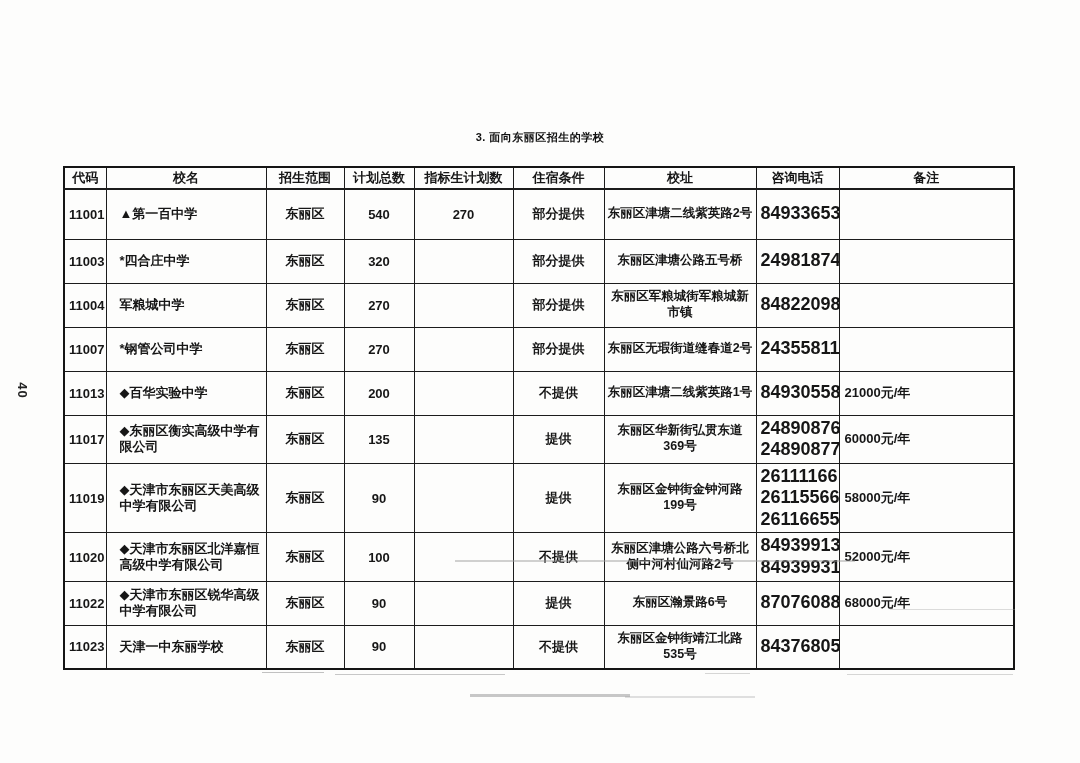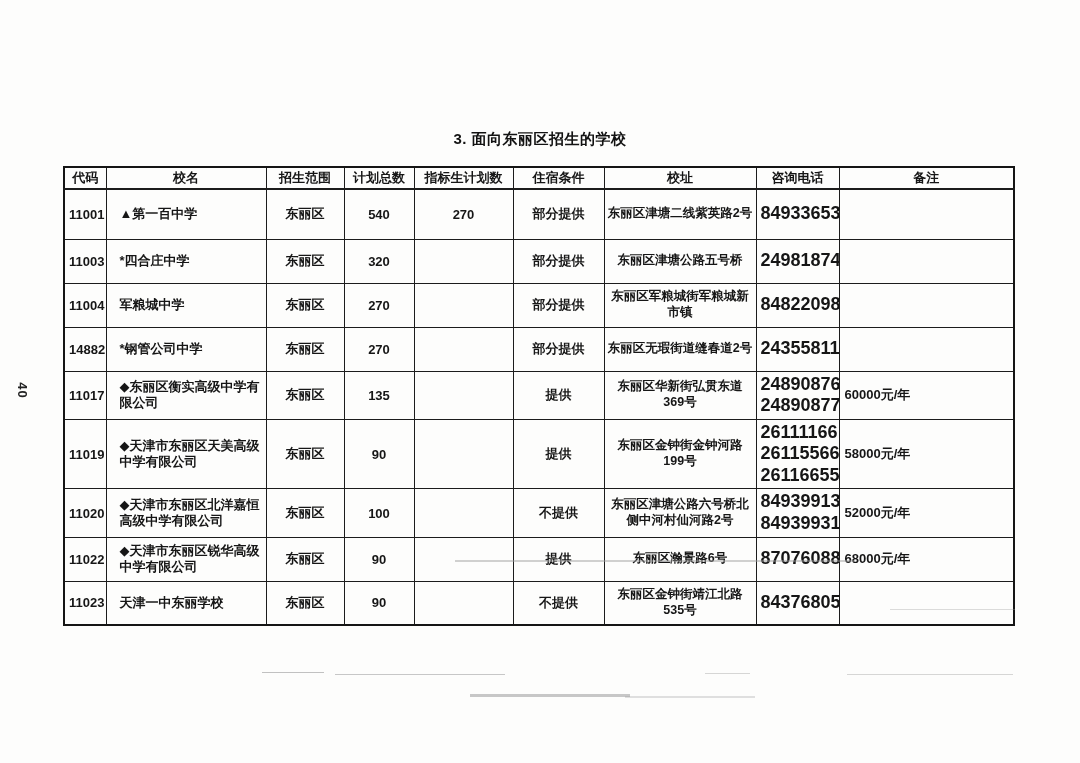--- a/index.html
+++ b/index.html
@@ -21,21 +21,21 @@
     transform-origin: center;
     letter-spacing: 1px;
     color: #222;
   }
   .doc-title {
     position: absolute;
     top: 130px;
     left: 0;
     width: 1080px;
     text-align: center;
-    font-size: 15px;
+    font-size: 11px;
     font-weight: 700;
     color: #121212;
     letter-spacing: 0.5px;
   }
   table.school-table {
     position: absolute;
     left: 63px;
     top: 166px;
     width: 950px;
     border-collapse: collapse;
@@ -161,29 +161,40 @@
         <td class="col-name">军粮城中学</td>
         <td class="col-scope">东丽区</td>
         <td class="col-total">270</td>
         <td class="col-quota"></td>
         <td class="col-accommodation">部分提供</td>
         <td class="col-address">东丽区军粮城街军粮城新市镇</td>
         <td class="col-phone">84822098</td>
         <td class="col-remark"></td>
       </tr>
       <tr>
-        <td class="col-code">14882</td>
+        <td class="col-code">11007</td>
         <td class="col-name">*钢管公司中学</td>
         <td class="col-scope">东丽区</td>
         <td class="col-total">270</td>
         <td class="col-quota"></td>
         <td class="col-accommodation">部分提供</td>
         <td class="col-address">东丽区无瑕街道缝春道2号</td>
         <td class="col-phone">24355811</td>
         <td class="col-remark"></td>
+      </tr>
+      <tr>
+        <td class="col-code">11013</td>
+        <td class="col-name">◆百华实验中学</td>
+        <td class="col-scope">东丽区</td>
+        <td class="col-total">200</td>
+        <td class="col-quota"></td>
+        <td class="col-accommodation">不提供</td>
+        <td class="col-address">东丽区津塘二线紫英路1号</td>
+        <td class="col-phone">84930558</td>
+        <td class="col-remark">21000元/年</td>
       </tr>
       <tr>
         <td class="col-code">11017</td>
         <td class="col-name">◆东丽区衡实高级中学有限公司</td>
         <td class="col-scope">东丽区</td>
         <td class="col-total">135</td>
         <td class="col-quota"></td>
         <td class="col-accommodation">提供</td>
         <td class="col-address">东丽区华新街弘贯东道369号</td>
         <td class="col-phone">24890876

